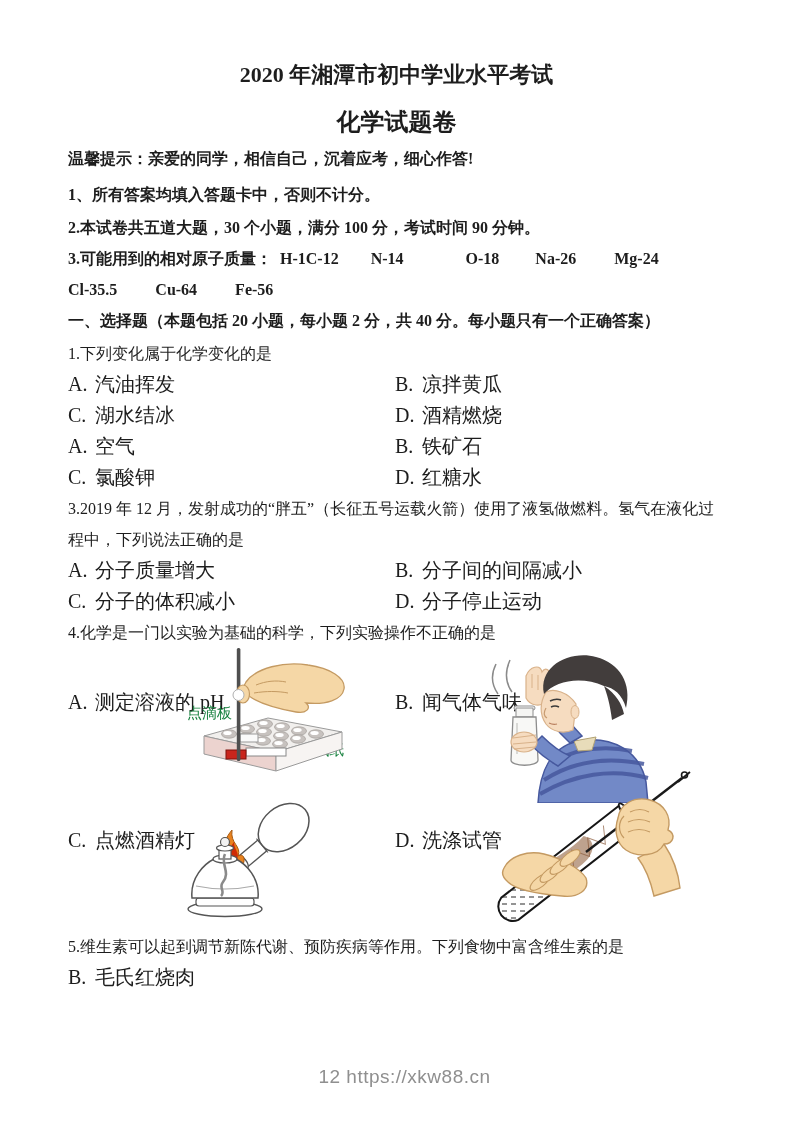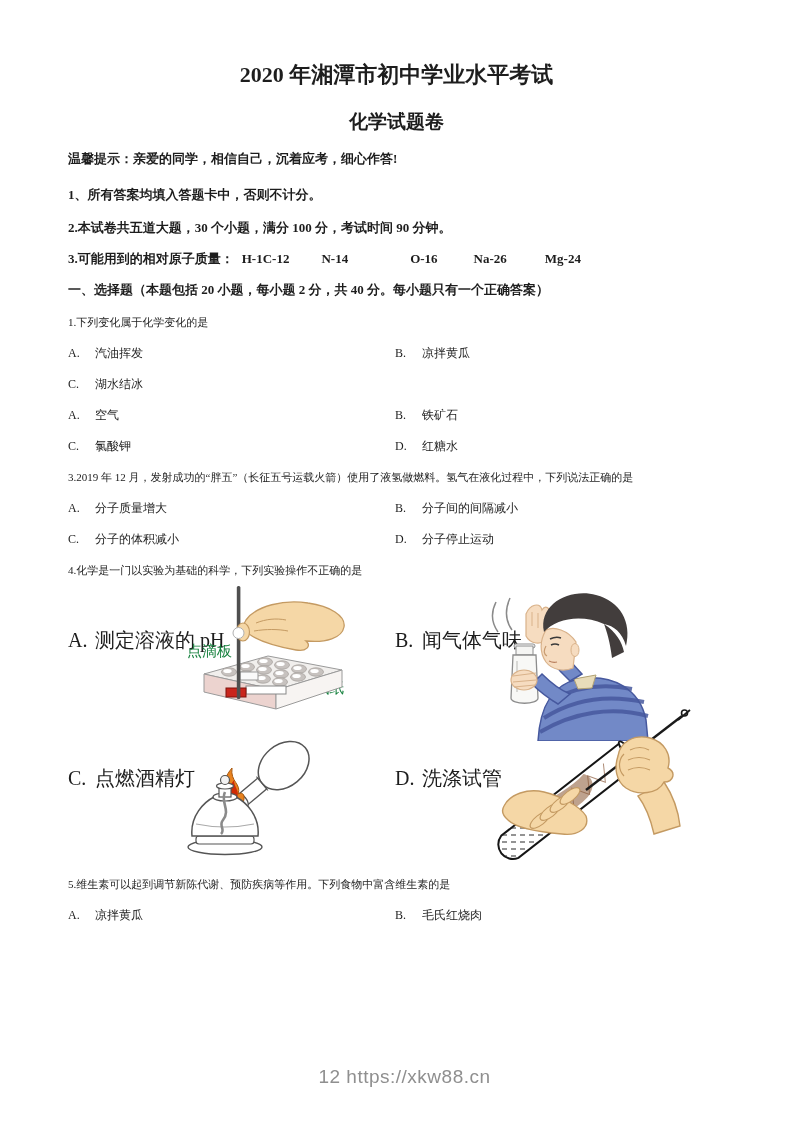--- a/index.html
+++ b/index.html
@@ -2,34 +2,34 @@
 <html><head>
 <meta charset="utf-8">
 <style>
   html,body{margin:0;padding:0;background:#ffffff;}
   .page{
     position:relative;width:793px;height:1122px;background:#fff;
     font-family:"Liberation Serif","DejaVu Serif",serif;color:#1d1d1d;
     box-sizing:border-box;padding:60px 68px 0;overflow:hidden;
   }
   .title{margin:0 0 18px;font-size:22px;line-height:30px;text-align:center;font-weight:bold;}
-  .subtitle{margin:0 0 12px;font-size:19px;line-height:28px;text-align:center;font-weight:bold;}
-  .bold-line{margin:0;font-weight:bold;font-size:13px;line-height:22px;}
+  .subtitle{margin:0 0 12px;font-size:24px;line-height:28px;text-align:center;font-weight:bold;}
+  .bold-line{margin:0;font-weight:bold;font-size:16px;line-height:22px;}
   .notice{margin-bottom:14px;}
   .ins1{margin-bottom:11px;}
   .ins2{margin-bottom:9px;}
   .am-line{margin-bottom:9px;}
   .section-line{margin-bottom:6px;}
   .am{display:inline-block;}
   .am-h{margin-left:8px;}  .am-c{} .am-n{margin-left:32px;}
   .am-o{margin-left:62px;} .am-na{margin-left:36px;} .am-mg{margin-left:38px;}
   .am2{margin-right:38px;}
-  .stem{margin:0;font-size:11px;line-height:31px;font-weight:normal;}
+  .stem{margin:0;font-size:16px;line-height:31px;font-weight:normal;}
   .opts{display:grid;grid-template-columns:327px 1fr;}
-  .opt{font-size:12px;line-height:31px;}
+  .opt{font-size:20px;line-height:31px;}
   .okey{display:inline-block;min-width:27px;}
   .fig-area{position:relative;height:283px;}
   .fig-label{position:absolute;font-size:20px;line-height:21px;white-space:nowrap;}
   .lblA{left:0;top:44px;} .lblB{left:327px;top:44px;}
   .lblC{left:0;top:182px;} .lblD{left:327px;top:182px;}
   .fig-anno{position:absolute;font-size:15px;line-height:18px;color:#15803d;white-space:nowrap;}
   .anno-plate{left:119px;top:56px;}
   .anno-paper{left:228px;top:93px;}
   .figsvg{position:absolute;}
   .fig-a{left:134px;top:0;} .fig-b{left:412px;top:0;}
@@ -45,30 +45,32 @@
 
 <div class="page">
 
   <h1 class="title">2020 年湘潭市初中学业水平考试</h1>
   <h2 class="subtitle">化学试题卷</h2>
 
   <p class="bold-line notice">温馨提示：亲爱的同学，相信自己，沉着应考，细心作答!</p>
   <p class="bold-line ins1">1、所有答案均填入答题卡中，否则不计分。</p>
   <p class="bold-line ins2">2.本试卷共五道大题，30 个小题，满分 100 分，考试时间 90 分钟。</p>
 
-  <p class="bold-line am-line"><span>3.可能用到的相对原子质量：</span><span class="am am-h">H-1</span><span class="am am-c">C-12</span><span class="am am-n">N-14</span><span class="am am-o">O-16</span><span class="am am-na">Na-26</span><span class="am am-mg">Mg-24</span></p>
+  <p class="bold-line am-line"><span>3.可能用到的相对原子质量：</span><span class="am am-h">H-1</span><span class="am am-c">C-12</span><span class="am am-n">N-14</span><span class="am am-o">O-18</span><span class="am am-na">Na-26</span><span class="am am-mg">Mg-24</span></p>
+  <p class="bold-line am-line"><span class="am am2">Cl-35.5</span><span class="am am2">Cu-64</span><span class="am">Fe-56</span></p>
 
   <p class="bold-line section-line">一、选择题（本题包括 20 小题，每小题 2 分，共 40 分。每小题只有一个正确答案）</p>
 
   <div>
     <p class="stem">1.下列变化属于化学变化的是</p>
     <div class="opts">
       <div class="opt"><span class="okey">A.</span><span>汽油挥发</span></div>
       <div class="opt"><span class="okey">B.</span><span>凉拌黄瓜</span></div>
       <div class="opt"><span class="okey">C.</span><span>湖水结冰</span></div>
+      <div class="opt"><span class="okey">D.</span><span>酒精燃烧</span></div>
     </div>
   </div>
 
   <div>
     <div class="opts">
       <div class="opt"><span class="okey">A.</span><span>空气</span></div>
       <div class="opt"><span class="okey">B.</span><span>铁矿石</span></div>
       <div class="opt"><span class="okey">C.</span><span>氯酸钾</span></div>
       <div class="opt"><span class="okey">D.</span><span>红糖水</span></div>
     </div>
@@ -239,19 +241,18 @@
           <ellipse cx="92" cy="96" rx="5" ry="12" transform="rotate(52 92 96)" fill="#f5d7a6" stroke="#c49a62" stroke-width="1.1"></ellipse>
           <ellipse cx="102" cy="88" rx="5" ry="12" transform="rotate(52 102 88)" fill="#f5d7a6" stroke="#c49a62" stroke-width="1.1"></ellipse>
         </g>
       </svg>
     </div>
   </div>
 
   <div>
     <p class="stem">5.维生素可以起到调节新陈代谢、预防疾病等作用。下列食物中富含维生素的是</p>
     <div class="opts">
-      <div class="opt"><span class="okey">A.</span><span>凉拌黄瓜</span></div>
       <div class="opt"><span class="okey">B.</span><span>毛氏红烧肉</span></div>
     </div>
   </div>
 
   <div class="footer">12 https://xkw88.cn</div>
 </div>
 
 </body></html>

